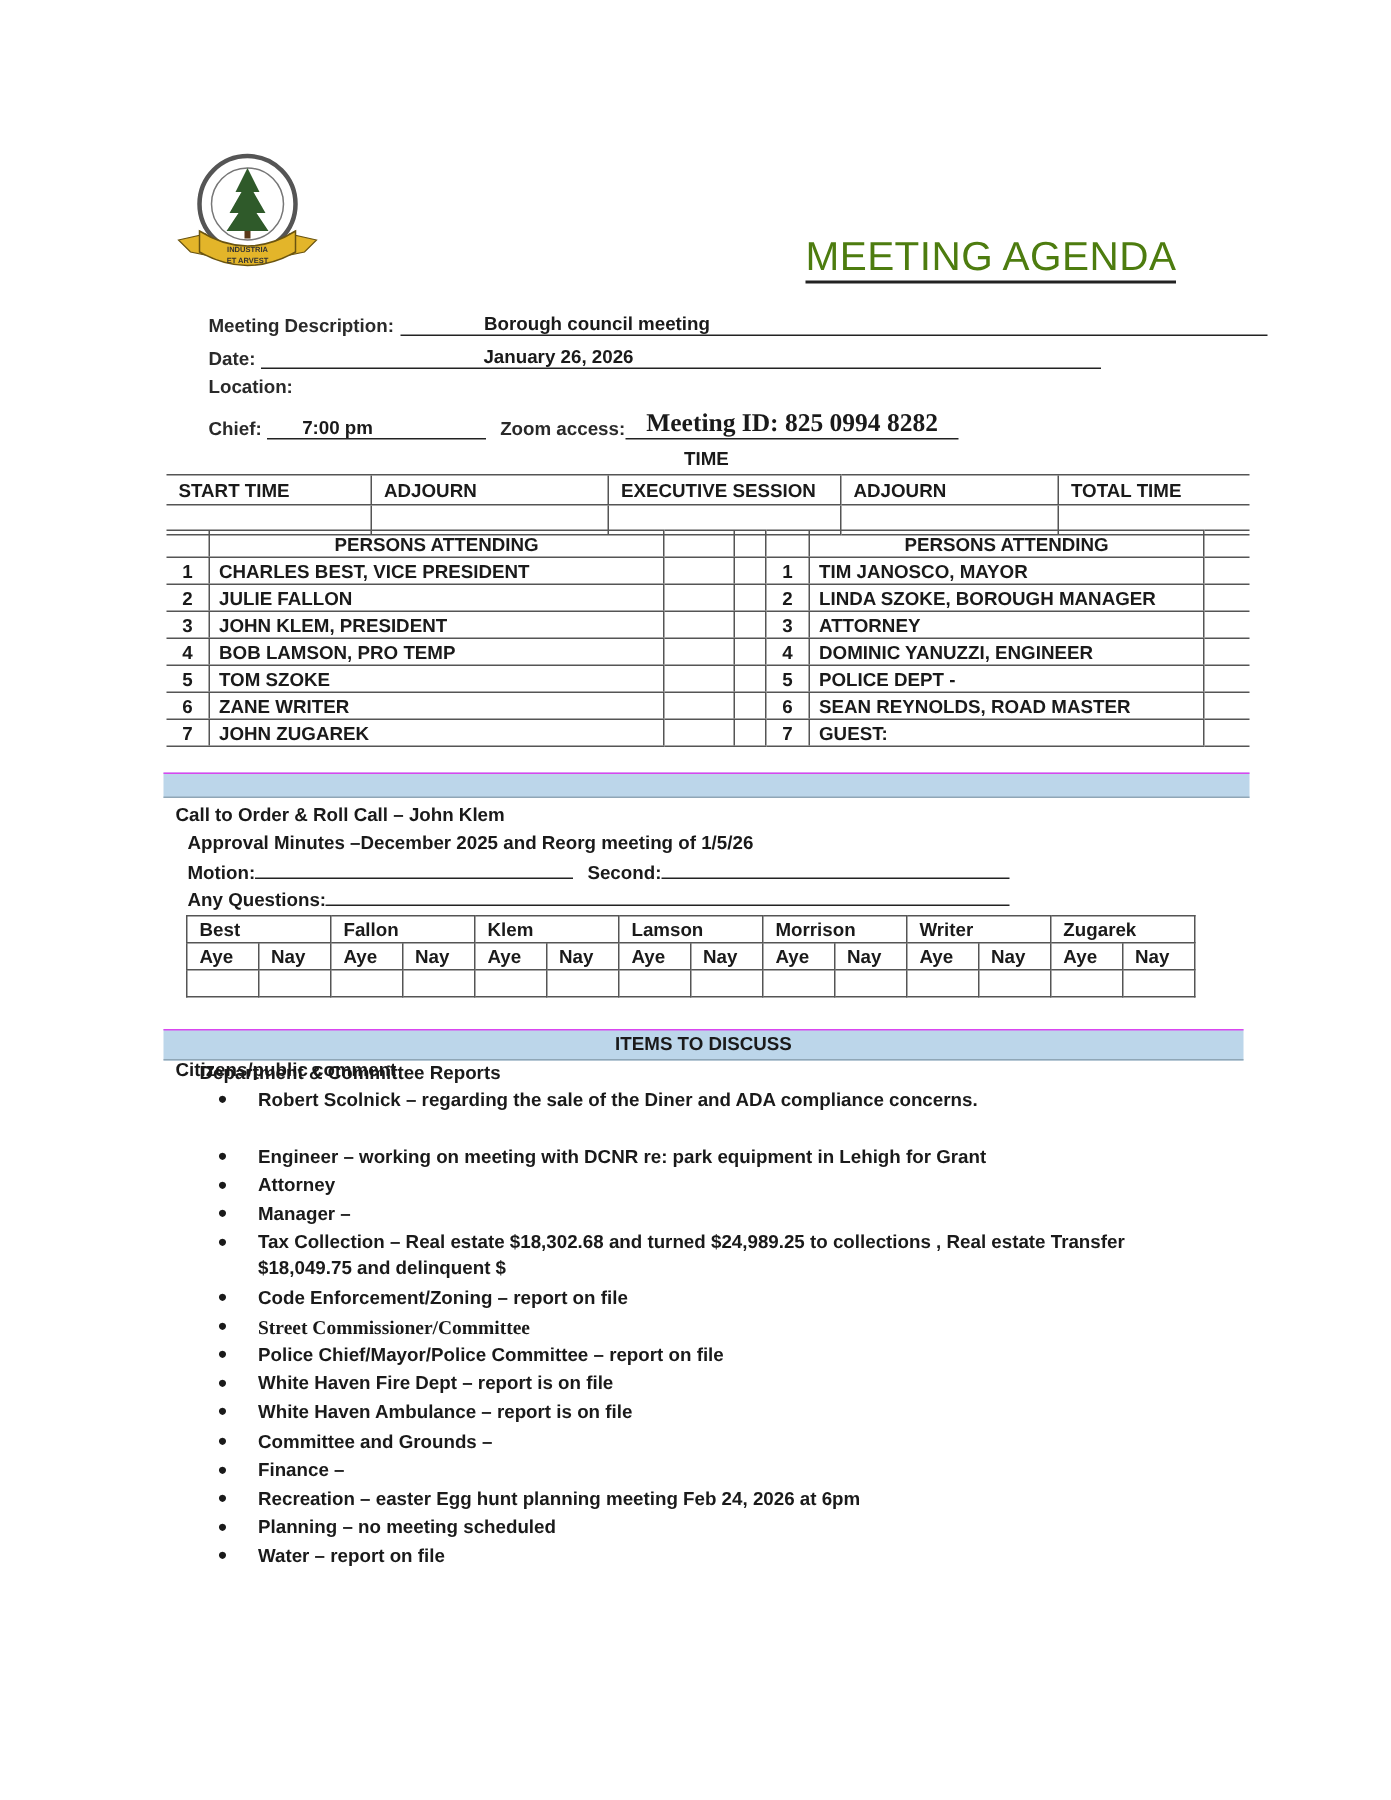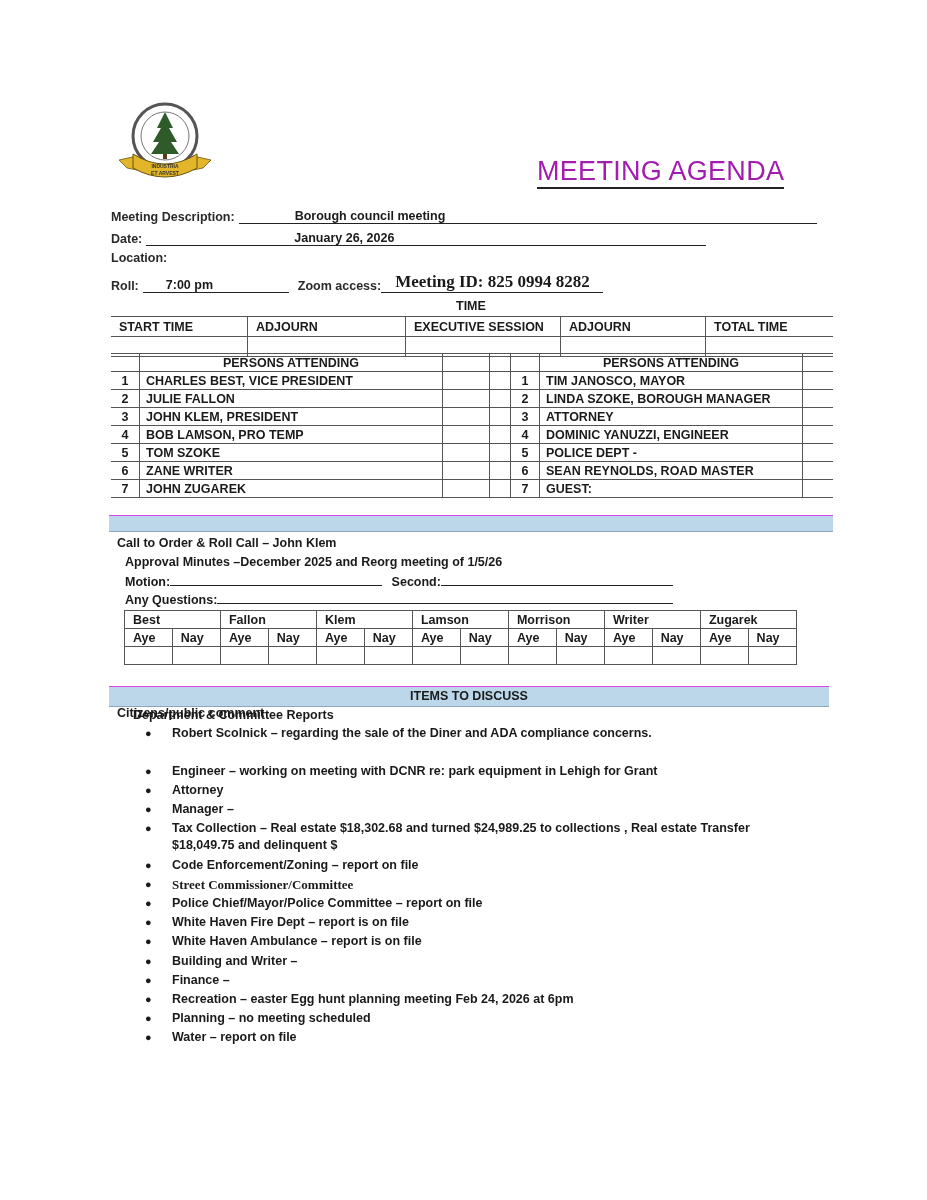--- a/index.html
+++ b/index.html
@@ -4,23 +4,23 @@
 <style>
   html, body { margin: 0; padding: 0; background: #ffffff; }
   body {
     width: 927px; height: 1200px; position: relative; overflow: hidden;
     font-family: "Liberation Sans", sans-serif; color: #1a1a1a;
   }
   .abs { position: absolute; }
   .logo { left: 113px; top: 98px; width: 105px; height: 90px; }
   .title {
     left: 537px; top: 156px; font-size: 27px; letter-spacing: 0.3px;
-    border-bottom: 2px solid #222; line-height: 30px; padding-bottom: 1px; color: #a21caf;
+    border-bottom: 2px solid #222; line-height: 30px; padding-bottom: 1px; color: #4d7c0f;
   }
-  .field-row { font-size: 12.5px; font-weight: bold; display: flex; align-items: flex-end; }
+  .field-row { font-size: 12.5px; font-weight: bold; display: flex; align-items: flex-end; margin-left: 28px; }
   .field-label { color: #2a2a2a; white-space: nowrap; }
   .field-line { border-bottom: 1px solid #222; height: 15px; position: relative; }
   .field-line span { position: absolute; bottom: 0px; white-space: nowrap; }
   .zoom-id { font-family: "Liberation Serif", serif; font-size: 17px; font-weight: bold; }
 
   table { border-collapse: collapse; }
   .time-tbl { left: 111px; top: 316px; width: 722px; font-size: 12.5px; font-weight: bold; }
   .time-tbl td { border-top: 1px solid #555; border-bottom: 1px solid #555; border-left: 1px solid #555; height: 17px; padding: 1px 8px; }
   .time-tbl td:first-child { border-left: none; }
   .time-caption { left: 456px; top: 299px; font-size: 12.5px; font-weight: bold; }
@@ -78,21 +78,21 @@
 <div class="abs field-row" style="left:111px; top:230px;">
   <span class="field-label">Date:</span>
   <span class="field-line" style="width:560px; margin-left:4px;">
     <span style="left:148px;">January 26, 2026</span>
   </span>
 </div>
 <div class="abs field-row" style="left:111px; top:251px;">
   <span class="field-label">Location:</span>
 </div>
 <div class="abs field-row" style="left:111px; top:274px;">
-  <span class="field-label">Roll:</span>
+  <span class="field-label">Chief:</span>
   <span class="field-line" style="width:146px; margin-left:4px;">
     <span style="left:23px;">7:00 pm</span>
   </span>
   <span class="field-label" style="margin-left:9px;">Zoom access:</span>
   <span class="field-line" style="width:222px; height:18px;">
     <span class="zoom-id" style="left:14px;">Meeting ID: 825 0994 8282</span>
   </span>
 </div>
 
 <div class="abs time-caption">TIME</div>
@@ -262,18 +262,18 @@
 <ul class="abs items" style="left:145px; top:762px;">
   <li><span class="bullet">●</span><span>Engineer –  working on meeting with DCNR re: park equipment in Lehigh for Grant</span></li>
   <li><span class="bullet">●</span><span>Attorney</span></li>
   <li><span class="bullet">●</span><span>Manager –</span></li>
   <li class="tall"><span class="bullet">●</span><span>Tax Collection – Real estate $18,302.68 and turned $24,989.25 to collections , Real estate Transfer $18,049.75 and delinquent $</span></li>
   <li><span class="bullet">●</span><span>Code Enforcement/Zoning –  report on file</span></li>
   <li class="serif"><span class="bullet">●</span><span>Street Commissioner/Committee</span></li>
   <li><span class="bullet">●</span><span>Police Chief/Mayor/Police Committee – report on file</span></li>
   <li><span class="bullet">●</span><span>White Haven Fire Dept – report is on file</span></li>
   <li><span class="bullet">●</span><span>White Haven Ambulance – report is on file</span></li>
-  <li><span class="bullet">●</span><span>Building and Writer –</span></li>
+  <li><span class="bullet">●</span><span>Committee and Grounds –</span></li>
   <li><span class="bullet">●</span><span>Finance –</span></li>
   <li><span class="bullet">●</span><span>Recreation – easter Egg hunt planning meeting Feb 24, 2026 at 6pm</span></li>
   <li><span class="bullet">●</span><span>Planning – no meeting scheduled</span></li>
   <li><span class="bullet">●</span><span>Water –  report on file</span></li>
 </ul>
 
 </body></html>

